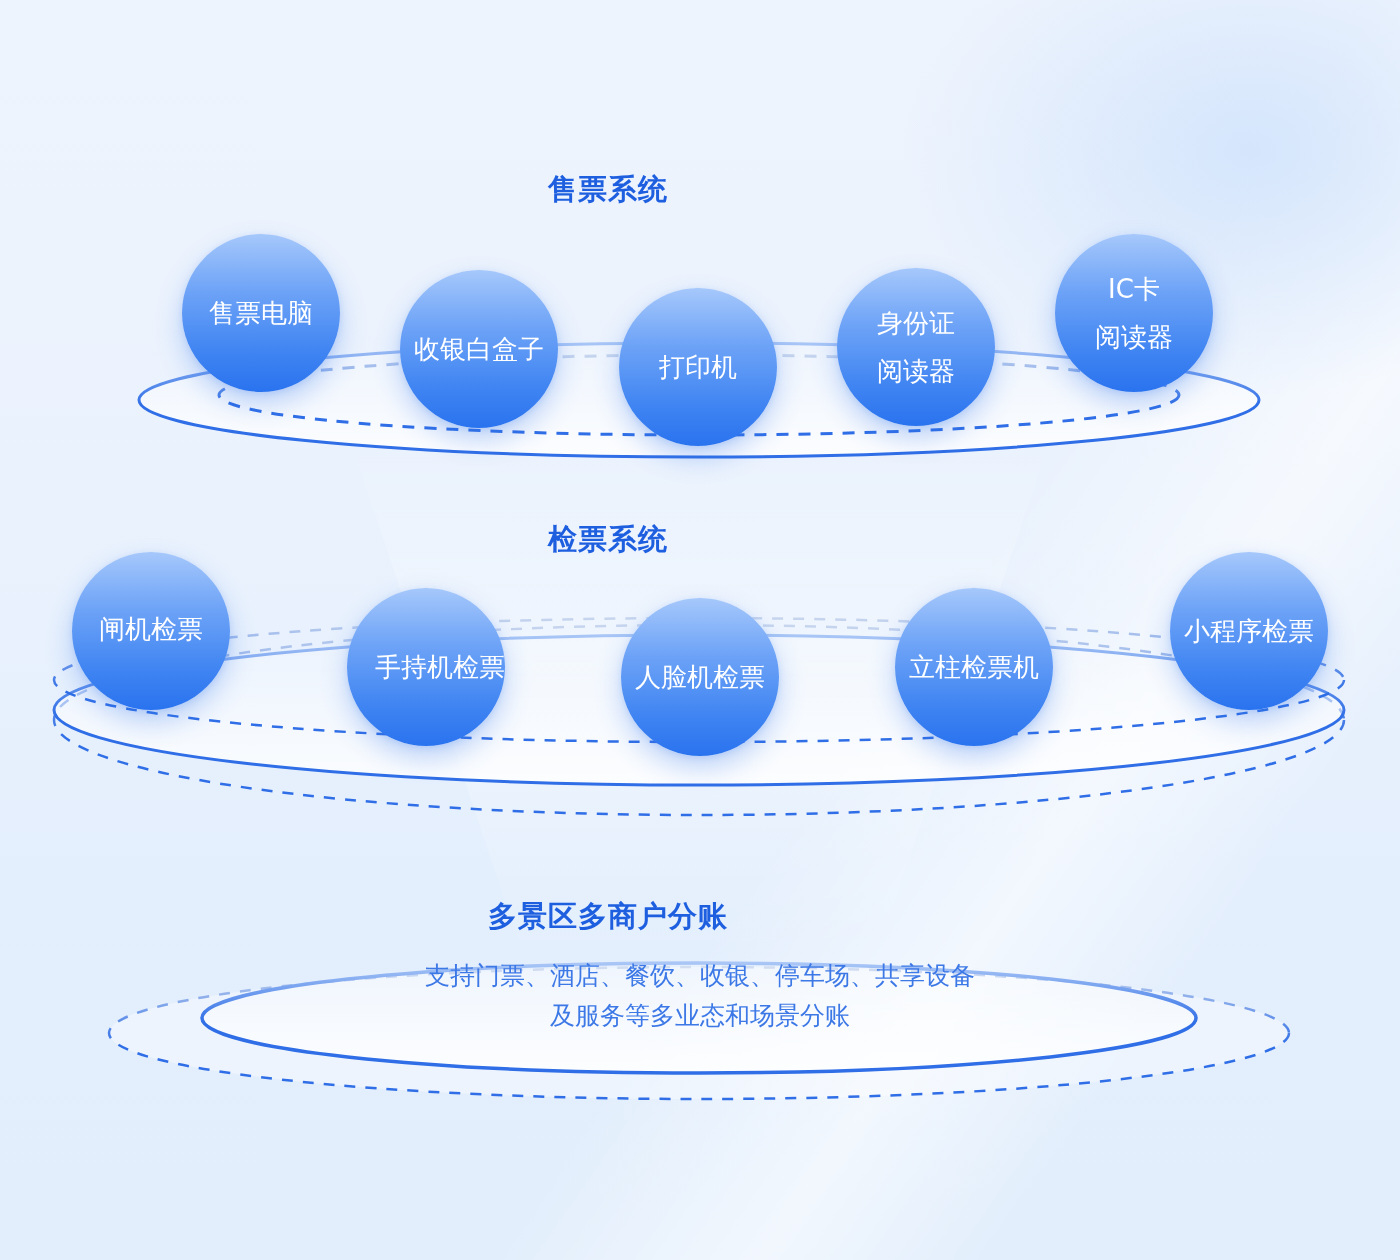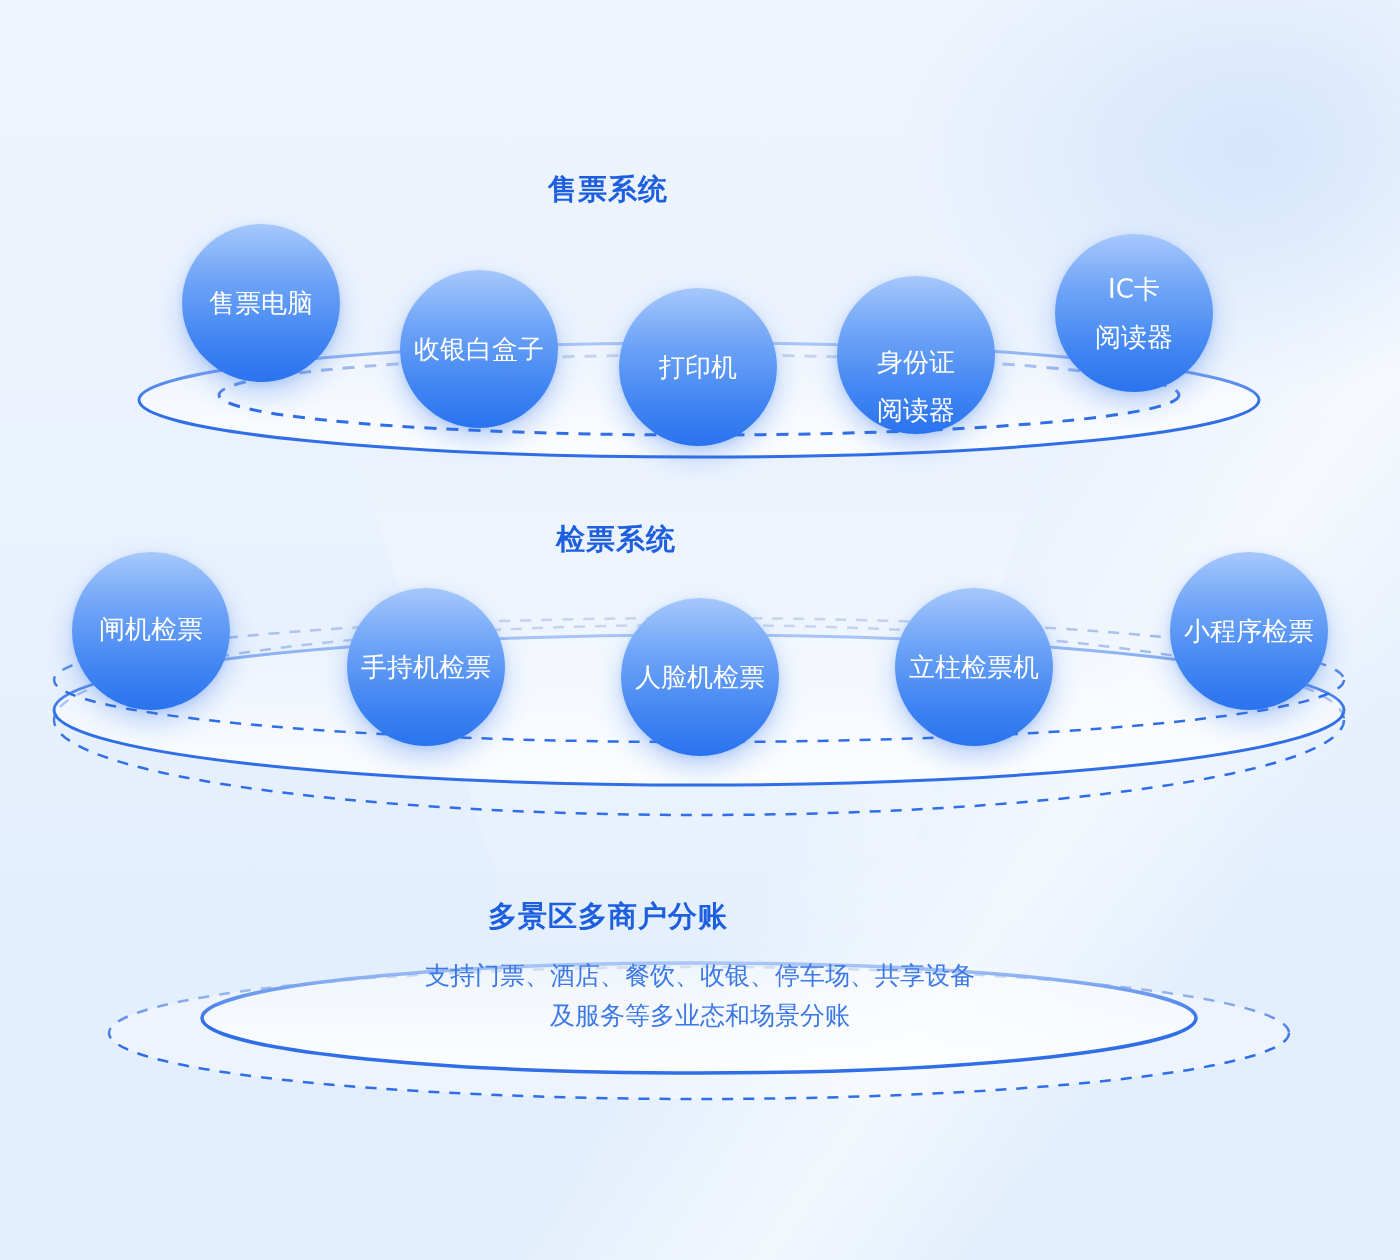--- a/index.html
+++ b/index.html
@@ -77,44 +77,44 @@
   </g>
 
   <g>
     <ellipse cx="699" cy="1033" rx="590" ry="66" fill="rgba(255,255,255,0.35)" stroke="url(#dashStroke)" stroke-width="2.5" stroke-dasharray="11 10"></ellipse>
     <ellipse cx="699" cy="1018" rx="497" ry="55" fill="url(#discFill)" stroke="url(#ringStroke)" stroke-width="3.5"></ellipse>
   </g>
 </svg>
 
 <div class="section-title" style="top:170px;">售票系统</div>
 
-<div class="bubble" style="left:182px; top:224px;justify-content:center;">
+<div class="bubble" style="left:182px; top:234px;justify-content:center;">
   <span>售票电脑</span>
 </div>
 <div class="bubble" style="left:400px; top:270px;text-align:right;">
   <span>收银白盒子</span>
 </div>
 <div class="bubble" style="left:619px; top:288px;">
   <span>打印机</span>
 </div>
-<div class="bubble" style="left:837px; top:276px;justify-content:flex-end;">
+<div class="bubble" style="left:837px; top:268px;">
   <span>身份证</span>
   <span>阅读器</span>
 </div>
 <div class="bubble" style="left:1055px; top:234px;">
   <span>IC卡</span>
   <span>阅读器</span>
 </div>
 
-<div class="section-title" style="top:520px;padding-left:8px;">检票系统</div>
+<div class="section-title" style="top:520px;">检票系统</div>
 
 <div class="bubble" style="left:72px; top:552px;font-family:Liberation Mono, monospace;">
   <span>闸机检票</span>
 </div>
-<div class="bubble" style="left:347px; top:588px;">
+<div class="bubble" style="left:347px; top:588px;align-items:flex-end;">
   <span>手持机检票</span>
 </div>
 <div class="bubble" style="left:621px; top:598px;">
   <span>人脸机检票</span>
 </div>
 <div class="bubble" style="left:895px; top:588px;">
   <span>立柱检票机</span>
 </div>
 <div class="bubble" style="left:1170px; top:552px;">
   <span>小程序检票</span>

